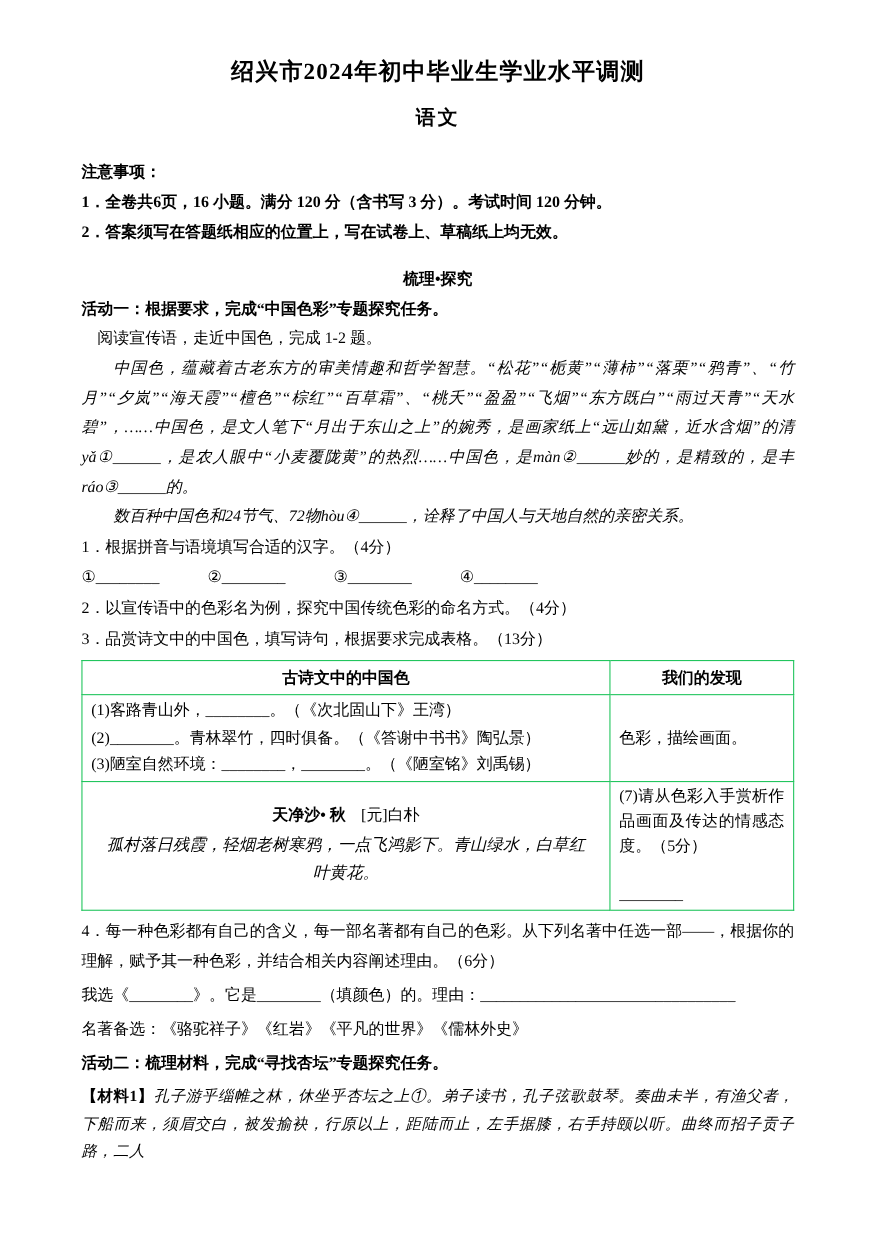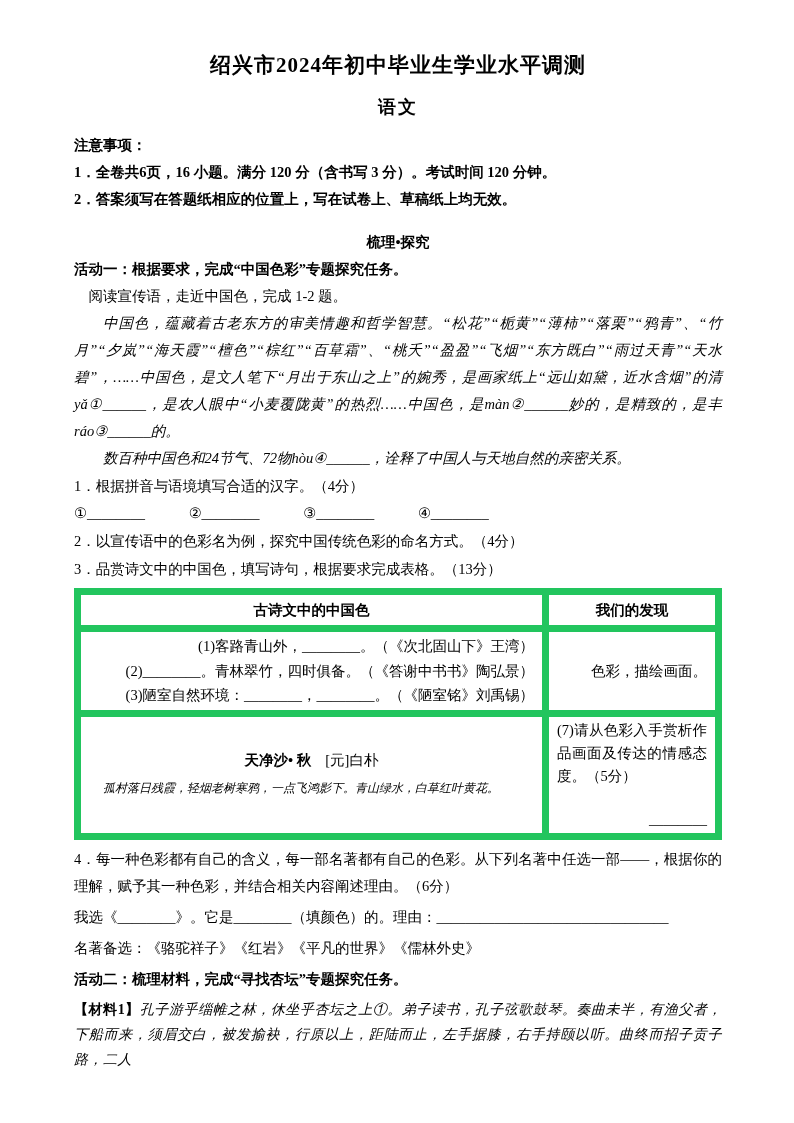--- a/index.html
+++ b/index.html
@@ -6,38 +6,38 @@
   body {
     width: 794px; height: 1123px;
     background: #ffffff; color: #000000;
     font-family: "Liberation Serif", "DejaVu Serif", serif;
     overflow: hidden;
   }
   .page { padding: 50px 72px 0 74px; }
   p { margin: 0; font-size: 14.5px; line-height: 27px; }
   .title { font-size: 21px; font-weight: 700; text-align: center; line-height: 30px; letter-spacing: 1px; }
   .subject { font-size: 18px; font-weight: 700; text-align: center; line-height: 26px; margin-top: 14px; letter-spacing: 2px; }
-  .notice { margin-top: 12px; }
+  .notice { margin-top: 24px; }
   .notice p { font-weight: 700; }
   .b { font-weight: 700; }
   .center { text-align: center; margin-top: 16px; }
   .just { text-align: justify; }
   .kai { font-style: italic; }
   .indent { text-indent: 2em; }
   .indent-sm { text-indent: 1em; }
   .blanks span { display: inline-block; margin-right: 40px; }
   table { border-collapse: collapse; width: 100%; margin-top: 5px; margin-bottom: 6px; }
-  th, td { border: 7px solid #22c55e; }
+  th, td { border: 1px solid #22c55e; }
   th { font-size: 14.5px; font-weight: 700; height: 28px; text-align: center; }
   td { padding: 2px 8px; vertical-align: middle; font-size: 14.5px; }
-  td p { line-height: 24.5px; text-align: right; }
+  td p { line-height: 24.5px; text-align: left; }
   .find-cell { width: 150px; }
   .poem-title { text-align: center; font-weight: 700; line-height: 27px; padding-top: 4px; }
   .poem-title .author { font-weight: 400; margin-left: 14px; }
-  .poem-body { text-align: left; font-style: italic; font-size: 12px; line-height: 25px; padding: 2px 14px 6px; }
+  .poem-body { text-align: center; font-style: italic; font-size: 15px; line-height: 25px; padding: 2px 14px 6px; }
   .f7 { vertical-align: top; }
   .f7 p { line-height: 23px; }
   .f7 .blank { margin-top: 20px; }
   .q { margin-top: 1px; }
   .material { font-size: 14px; line-height: 25px; letter-spacing: 0.5px; margin-top: 4px; }
   .material .mlabel { font-weight: 700; font-style: normal; }
   .material .mtext { font-style: italic; }
   .mt4 { margin-top: 4px; }
 </style>
 </head>

